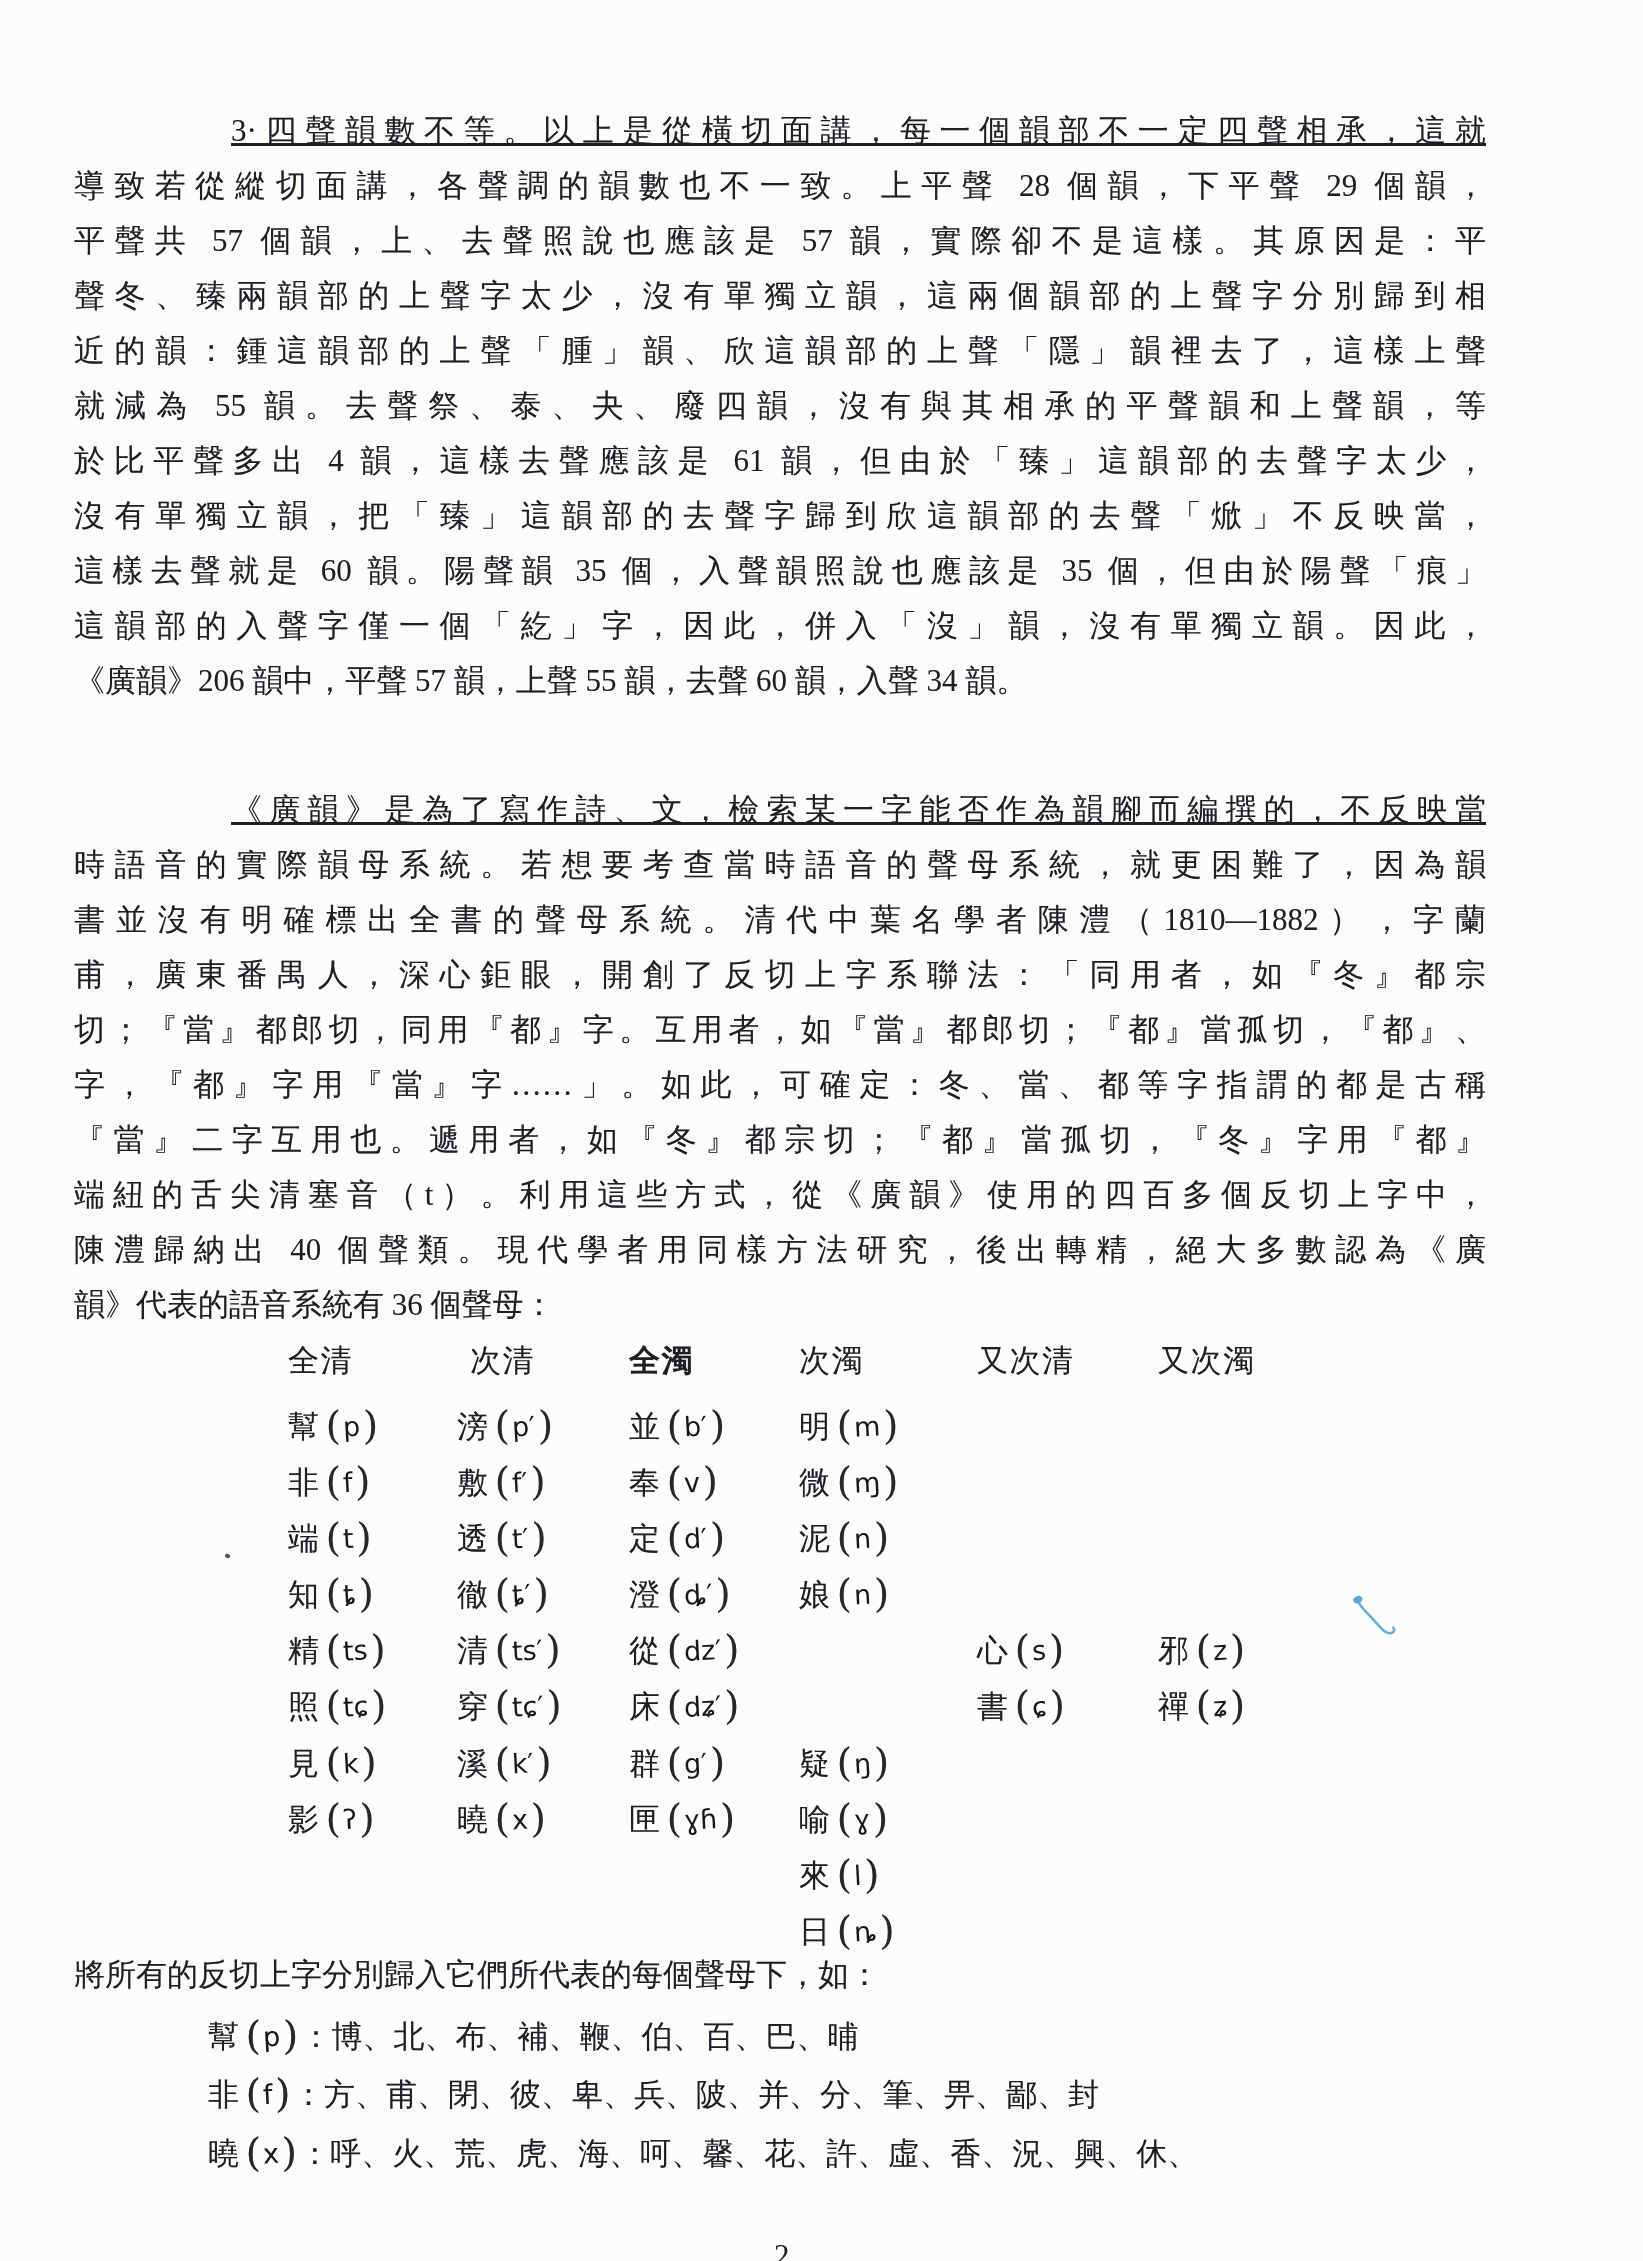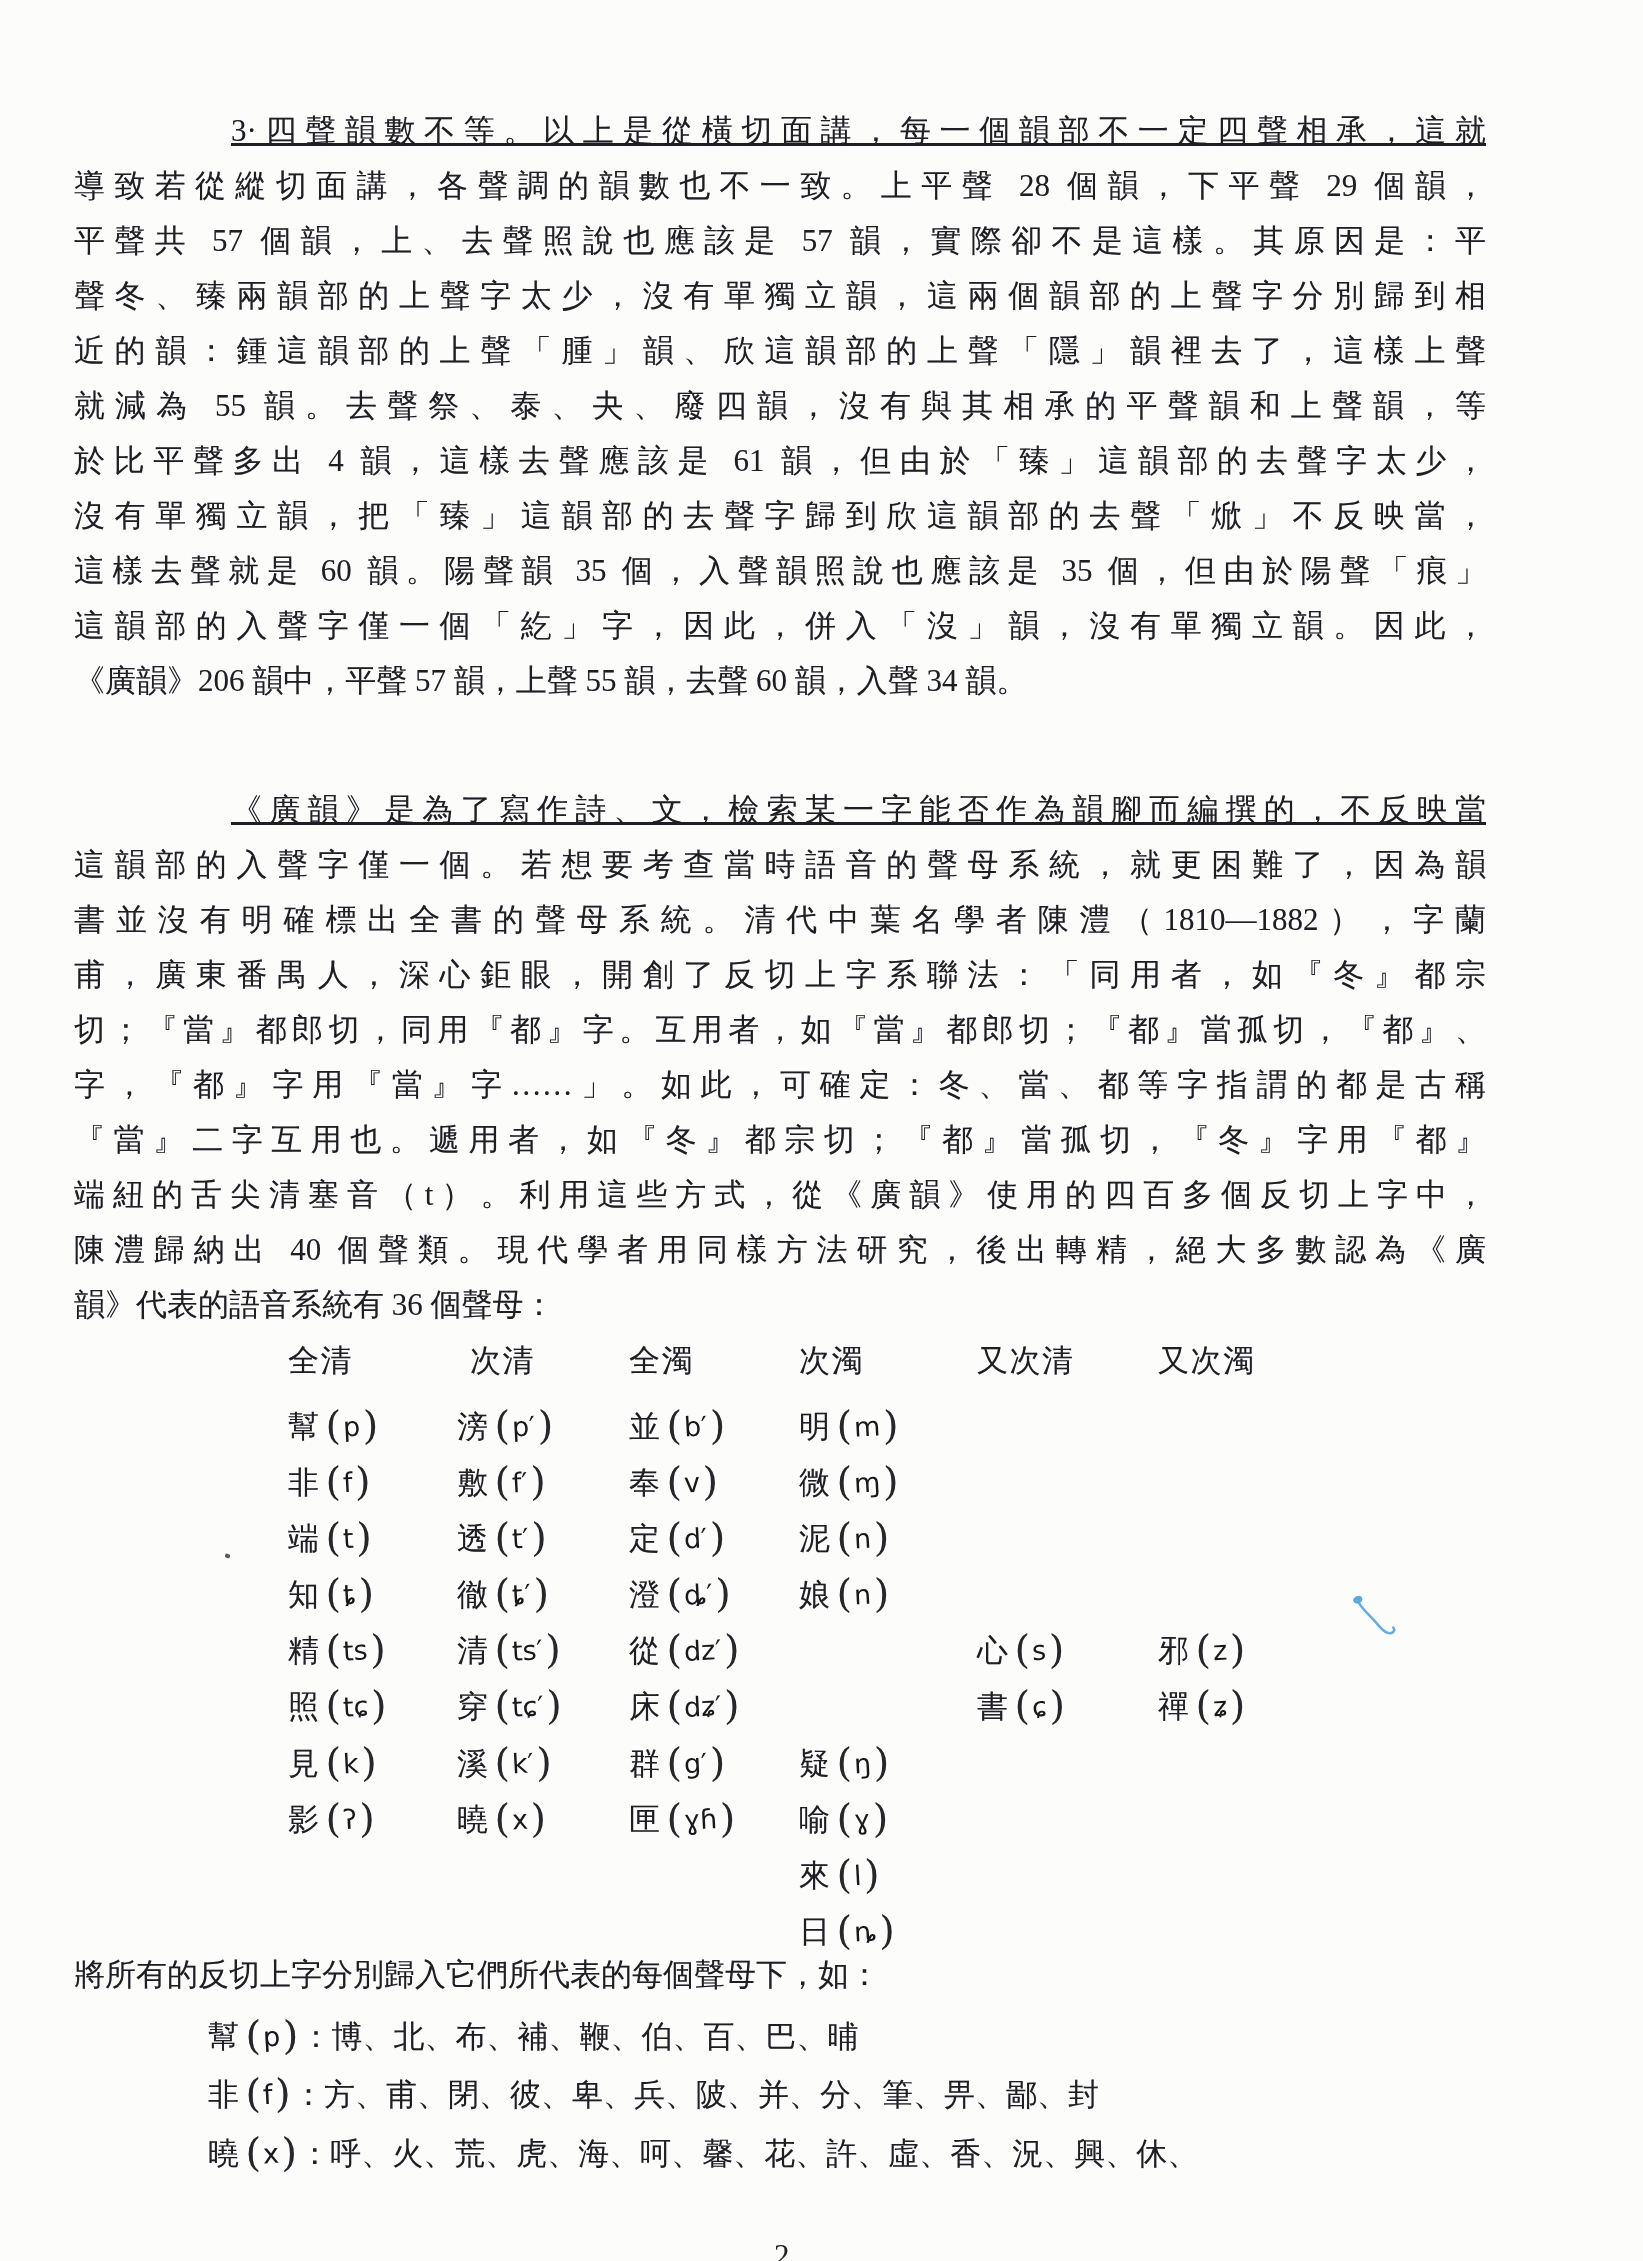--- a/index.html
+++ b/index.html
@@ -64,35 +64,35 @@
     <div class="pline">近的韻：鍾這韻部的上聲「腫」韻、欣這韻部的上聲「隱」韻裡去了，這樣上聲</div>
     <div class="pline">就減為 55 韻。去聲祭、泰、夬、廢四韻，沒有與其相承的平聲韻和上聲韻，等</div>
     <div class="pline">於比平聲多出 4 韻，這樣去聲應該是 61 韻，但由於「臻」這韻部的去聲字太少，</div>
     <div class="pline">沒有單獨立韻，把「臻」這韻部的去聲字歸到欣這韻部的去聲「焮」不反映當，</div>
     <div class="pline">這樣去聲就是 60 韻。陽聲韻 35 個，入聲韻照說也應該是 35 個，但由於陽聲「痕」</div>
     <div class="pline">這韻部的入聲字僅一個「紇」字，因此，併入「沒」韻，沒有單獨立韻。因此，</div>
     <div class="pline short">《廣韻》206 韻中，平聲 57 韻，上聲 55 韻，去聲 60 韻，入聲 34 韻。</div>
   </div>
 <div id="para2" class="para">
     <div class="pline indent">《廣韻》是為了寫作詩、文，檢索某一字能否作為韻腳而編撰的，不反映當</div>
-    <div class="pline">這韻部的入聲字僅一個。若想要考查當時語音的聲母系統，就更困難了，因為韻</div>
+    <div class="pline">時語音的實際韻母系統。若想要考查當時語音的聲母系統，就更困難了，因為韻</div>
     <div class="pline">書並沒有明確標出全書的聲母系統。清代中葉名學者陳澧（1810—1882），字蘭</div>
     <div class="pline">甫，廣東番禺人，深心鉅眼，開創了反切上字系聯法：「同用者，如『冬』都宗</div>
     <div class="pline">切；『當』都郎切，同用『都』字。互用者，如『當』都郎切；『都』當孤切，『都』、</div>
     <div class="pline">字，『都』字用『當』字……」。如此，可確定：冬、當、都等字指謂的都是古稱</div>
     <div class="pline">『當』二字互用也。遞用者，如『冬』都宗切；『都』當孤切，『冬』字用『都』</div>
     <div class="pline">端紐的舌尖清塞音（t）。利用這些方式，從《廣韻》使用的四百多個反切上字中，</div>
     <div class="pline">陳澧歸納出 40 個聲類。現代學者用同樣方法研究，後出轉精，絕大多數認為《廣</div>
     <div class="pline short">韻》代表的語音系統有 36 個聲母：</div>
   </div>
 
 <div id="initials-table">
     <span class="th" style="left: 288px;">全清</span>
     <span class="th" style="left: 470px;">次清</span>
-    <span class="th" style="left: 629px;">全濁</span>
+    <span class="th" style="left: 629px; font-weight: bold;">全濁</span>
     <span class="th" style="left: 799px;">次濁</span>
     <span class="th" style="left: 977px;">又次清</span>
     <span class="th" style="left: 1158px;">又次濁</span>
     <span class="cell" style="left: 288px; top: 1395px;"><span class="icell-char">幫</span><span class="sym-wrap"><span class="sym">p</span></span></span>
     <span class="cell" style="left: 457px; top: 1395px;"><span class="icell-char">滂</span><span class="sym-wrap"><span class="sym">p′</span></span></span>
     <span class="cell" style="left: 629px; top: 1395px;"><span class="icell-char">並</span><span class="sym-wrap"><span class="sym">b′</span></span></span>
     <span class="cell" style="left: 799px; top: 1395px;"><span class="icell-char">明</span><span class="sym-wrap"><span class="sym">m</span></span></span>
     <span class="cell" style="left: 288px; top: 1451px;"><span class="icell-char">非</span><span class="sym-wrap"><span class="sym">f</span></span></span>
     <span class="cell" style="left: 457px; top: 1451px;"><span class="icell-char">敷</span><span class="sym-wrap"><span class="sym">f′</span></span></span>
     <span class="cell" style="left: 629px; top: 1451px;"><span class="icell-char">奉</span><span class="sym-wrap"><span class="sym">v</span></span></span>

